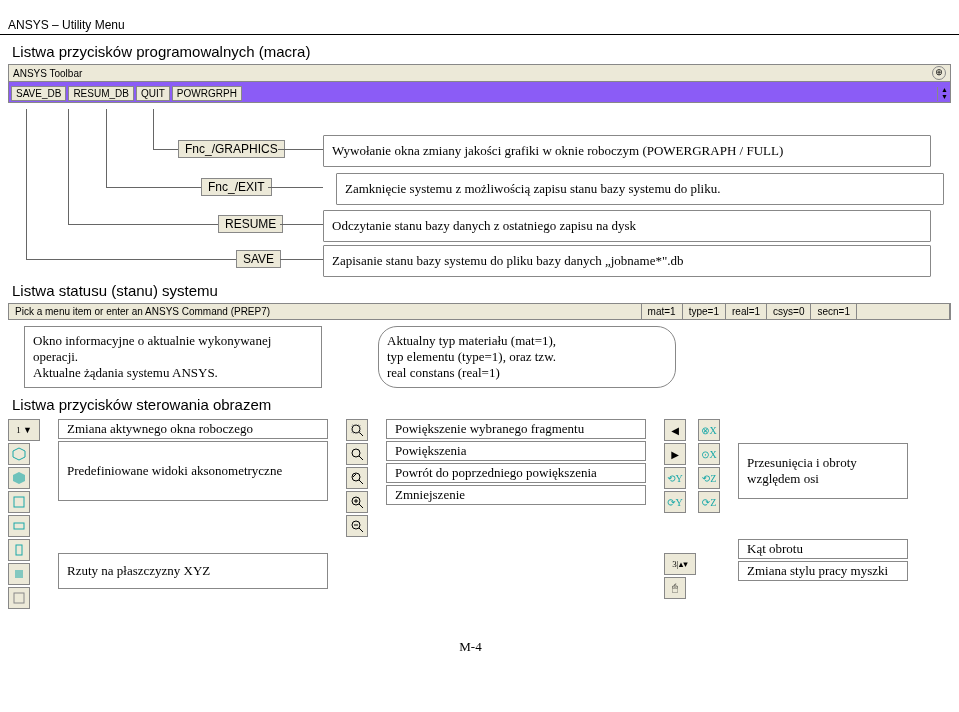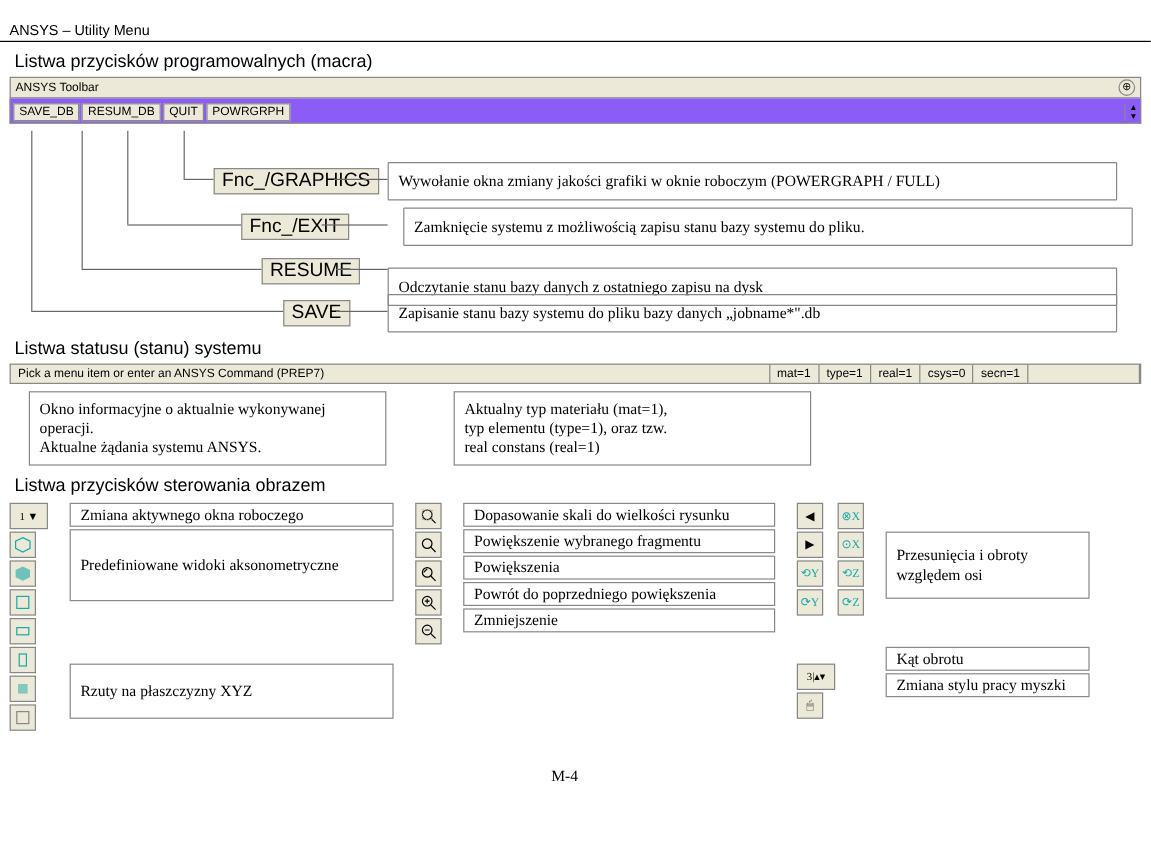--- a/index.html
+++ b/index.html
@@ -85,21 +85,21 @@
     background: #666;
   }
   .lead-h {
     position: absolute;
     height: 1px;
     background: #666;
   }
   .fnc-label {
     position: absolute;
     font-family: "MS Sans Serif", Tahoma, sans-serif;
-    font-size: 16px;
+    font-size: 12px;
     background: #ece9d8;
     border: 1px solid #888;
     padding: 1px 6px;
   }
   .desc-box {
     position: absolute;
     border: 1px solid #888;
     border-radius: 1px;
     padding: 4px 8px;
     font-size: 13px;
@@ -215,21 +215,21 @@
   <div class="desc-box" style="left:315px; top:26px; width:590px;">Wywołanie okna zmiany jakości grafiki w oknie roboczym (POWERGRAPH / FULL)</div>
 
   <div class="lead-h" style="left:98px; top:78px; width:95px;"></div>
   <div class="fnc-label" style="left:193px; top:69px;">Fnc_/EXIT</div>
   <div class="lead-h" style="left:260px; top:78px; width:55px;"></div>
   <div class="desc-box" style="left:328px; top:64px; width:590px;">Zamknięcie systemu z możliwością zapisu stanu bazy systemu do pliku.</div>
 
   <div class="lead-h" style="left:60px; top:115px; width:150px;"></div>
   <div class="fnc-label" style="left:210px; top:106px;">RESUME</div>
   <div class="lead-h" style="left:272px; top:115px; width:43px;"></div>
-  <div class="desc-box" style="left:315px; top:114px; width:590px;font-family:Liberation Serif, serif;">Odczytanie stanu bazy danych z ostatniego zapisu na dysk</div>
+  <div class="desc-box" style="left:315px; top:101px; width:590px;font-family:Liberation Serif, serif;">Odczytanie stanu bazy danych z ostatniego zapisu na dysk</div>
 
   <div class="lead-h" style="left:18px; top:150px; width:210px;"></div>
   <div class="fnc-label" style="left:228px; top:141px;text-align:center;">SAVE</div>
   <div class="lead-h" style="left:272px; top:150px; width:43px;"></div>
   <div class="desc-box" style="left:315px; top:136px; width:590px;">Zapisanie stanu bazy systemu do pliku bazy danych „jobname*".db</div>
 </div>
 
 <div class="section-title">Listwa statusu (stanu) systemu</div>
 
 <div class="status-bar">
@@ -238,21 +238,21 @@
   <div class="status-cell">type=1</div>
   <div class="status-cell">real=1</div>
   <div class="status-cell">csys=0</div>
   <div class="status-cell">secn=1</div>
   <div class="status-cell" style="width:80px"></div>
 </div>
 
 <div class="info-row">
   <div class="info-box" style="white-space:pre-line;">Okno informacyjne o aktualnie wykonywanej operacji.
 Aktualne żądania systemu ANSYS.</div>
-  <div class="info-box" style="white-space:pre-line;">Aktualny typ materiału (mat=1),
+  <div class="info-box" style="white-space:pre-line;border-radius:19px;">Aktualny typ materiału (mat=1),
 typ elementu (type=1), oraz tzw.
 real constans (real=1)</div>
 </div>
 
 <div class="section-title">Listwa przycisków sterowania obrazem</div>
 
 <div class="icon-columns">
 
   <div class="icon-col">
     <div class="icon-btn" style="font-size:9px; width:30px;">1 ▼</div>
@@ -290,21 +290,21 @@
         <svg class="mini" viewBox="0 0 14 14">
           <rect x="2" y="2" width="10" height="10" fill="none" stroke="#888"></rect>
         </svg>
       </div>
   </div>
 
   <div class="label-boxes" style="width:270px;">
     <div class="label-box">Zmiana aktywnego okna roboczego</div>
     <div class="label-box" style="height:60px;">Predefiniowane widoki aksonometryczne</div>
     <div style="height:28px;"></div>
-    <div class="label-box" style="height:46px; margin-top:20px;">Rzuty na płaszczyzny XYZ</div>
+    <div class="label-box" style="height:36px; margin-top:20px;">Rzuty na płaszczyzny XYZ</div>
   </div>
 
   <div class="icon-col">
     <div class="icon-btn">
         <svg class="mini" viewBox="0 0 14 14">
           <circle cx="6" cy="6" r="4" fill="none" stroke="#000"></circle>
           <line x1="9" y1="9" x2="13" y2="13" stroke="#000"></line>
           <rect x="2" y="2" width="8" height="8" fill="none" stroke="#888" stroke-dasharray="1"></rect>
         </svg>
       </div>
@@ -332,21 +332,20 @@
     <div class="icon-btn">
         <svg class="mini" viewBox="0 0 14 14">
           <circle cx="6" cy="6" r="4" fill="none" stroke="#000"></circle>
           <line x1="4" y1="6" x2="8" y2="6" stroke="#000"></line>
           <line x1="9" y1="9" x2="13" y2="13" stroke="#000"></line>
         </svg>
       </div>
   </div>
 
   <div class="label-boxes" style="width:260px;">
-    <div class="label-box">Dopasowanie skali do wielkości rysunku</div>
     <div class="label-box">Powiększenie wybranego fragmentu</div>
     <div class="label-box">Powiększenia</div>
     <div class="label-box">Powrót do poprzedniego powiększenia</div>
     <div class="label-box">Zmniejszenie</div>
   </div>
 
   <div style="display:flex; gap:2px;">
     <div class="icon-col">
       <div class="icon-btn">◀</div>
       <div class="icon-btn">▶</div>

